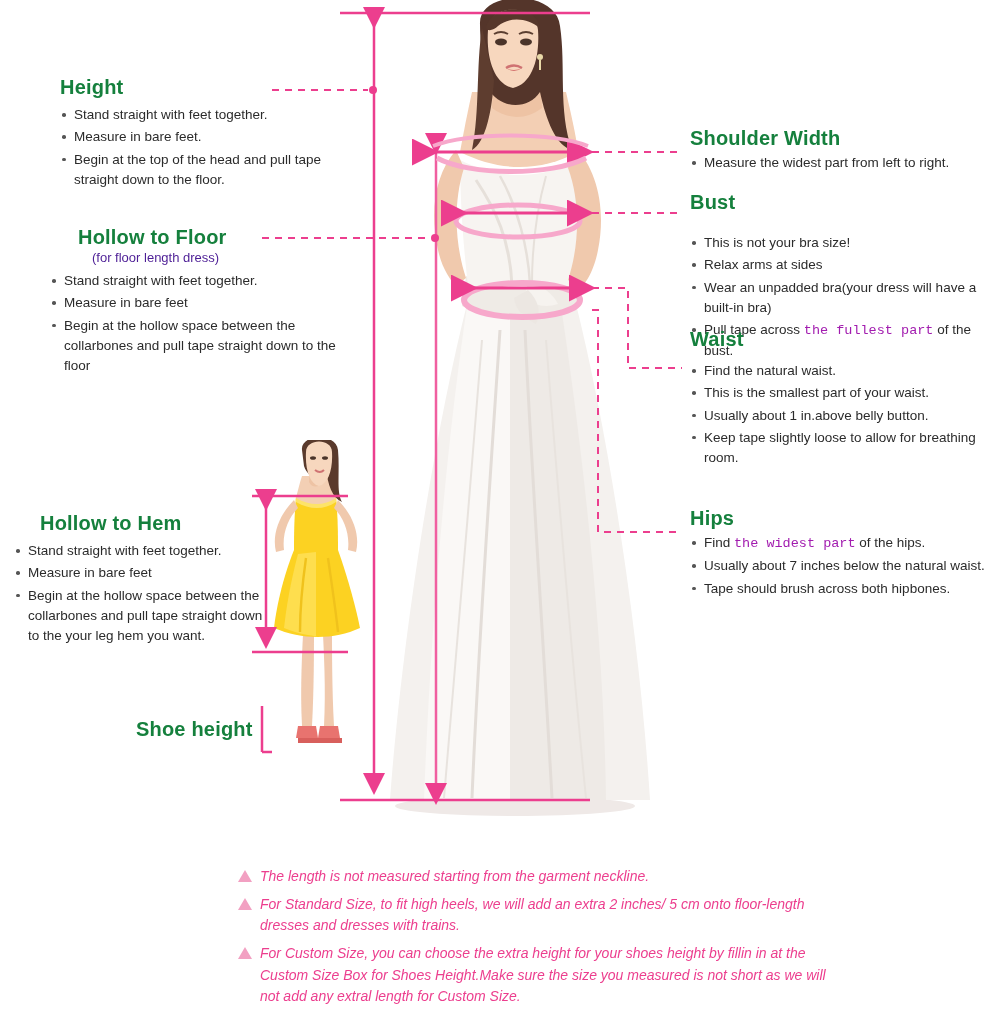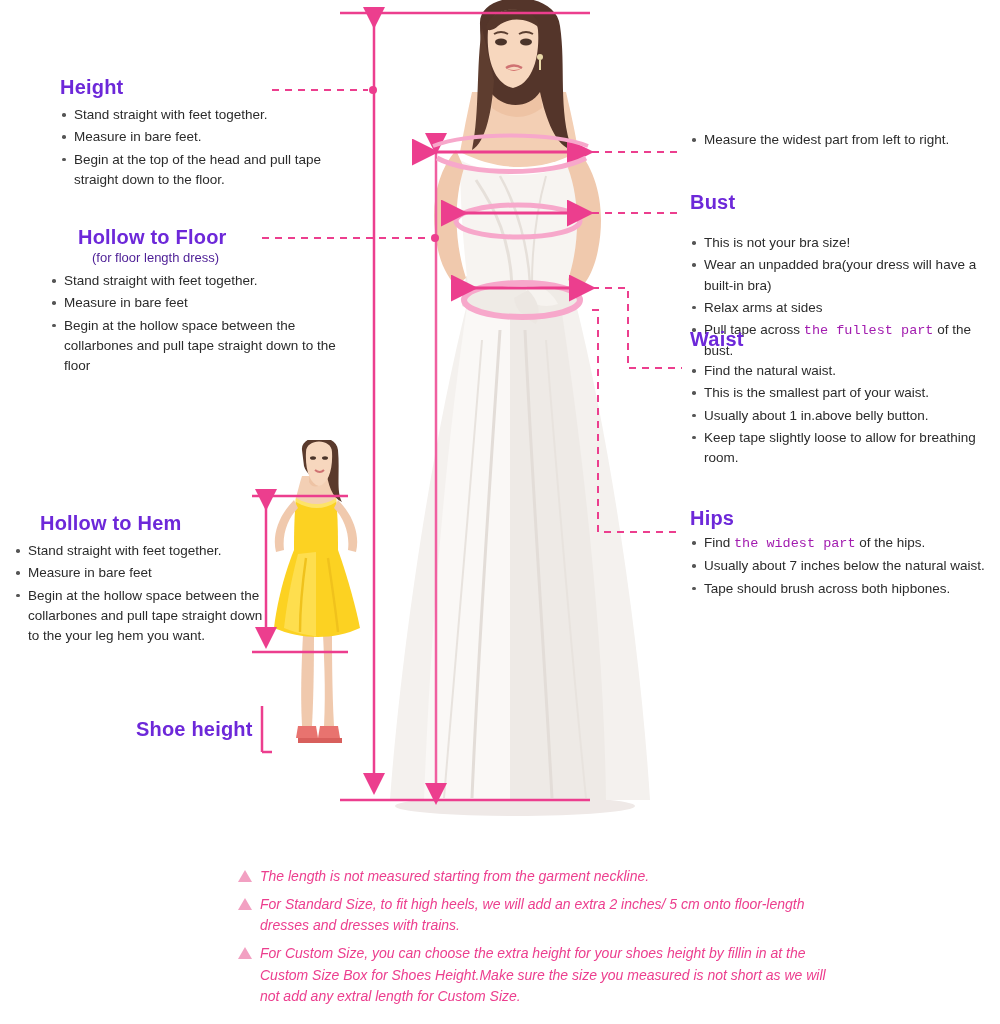--- a/index.html
+++ b/index.html
@@ -15,21 +15,21 @@
     position: relative;
     width: 1000px;
     height: 1024px;
     overflow: hidden;
     background: #ffffff;
   }
 
   
   .abs { position: absolute; }
   .heading {
-    color: #6d28d9;
+    color: #15803d;
     font-weight: bold;
     font-size: 20px;
     letter-spacing: .2px;
     white-space: nowrap;
   }
   .subheading {
     color: #4c1d95;
     font-weight: normal;
     font-size: 13px;
     white-space: nowrap;
@@ -255,31 +255,32 @@
       <li>Measure in bare feet</li>
       <li>Begin at the hollow space between the collarbones and pull tape straight down to the your leg hem  you want.</li>
     </ul>
   </div>
 
   <div class="abs" style="left:136px; top:718px;">
     <div class="heading">Shoe height</div>
   </div>
 
   <div class="abs" style="left:690px; top:127px; width:305px;">
+    <div class="heading">Shoulder Width</div>
     <ul class="bullets" style="margin-top:3px;">
       <li>Measure the widest part from left to right.</li>
     </ul>
   </div>
 
   <div class="abs" style="left:690px; top:191px; width:310px;">
     <div class="heading">Bust</div>
     <ul class="bullets" style="margin-top:19px;">
       <li>This is not your bra size!</li>
+      <li>Relax arms at sides</li>
       <li>Wear an unpadded bra(your dress will have a built-in bra)</li>
-      <li>Relax arms at sides</li>
       <li>Pull tape across <span class="pink-em">the fullest part</span> of the bust.</li>
     </ul>
   </div>
 
   <div class="abs" style="left:690px; top:328px; width:300px;">
     <div class="heading">Waist</div>
     <ul class="bullets" style="margin-top:10px;">
       <li>Find the natural waist.</li>
       <li>This is the smallest part of your waist.</li>
       <li>Usually about 1 in.above belly button.</li>

